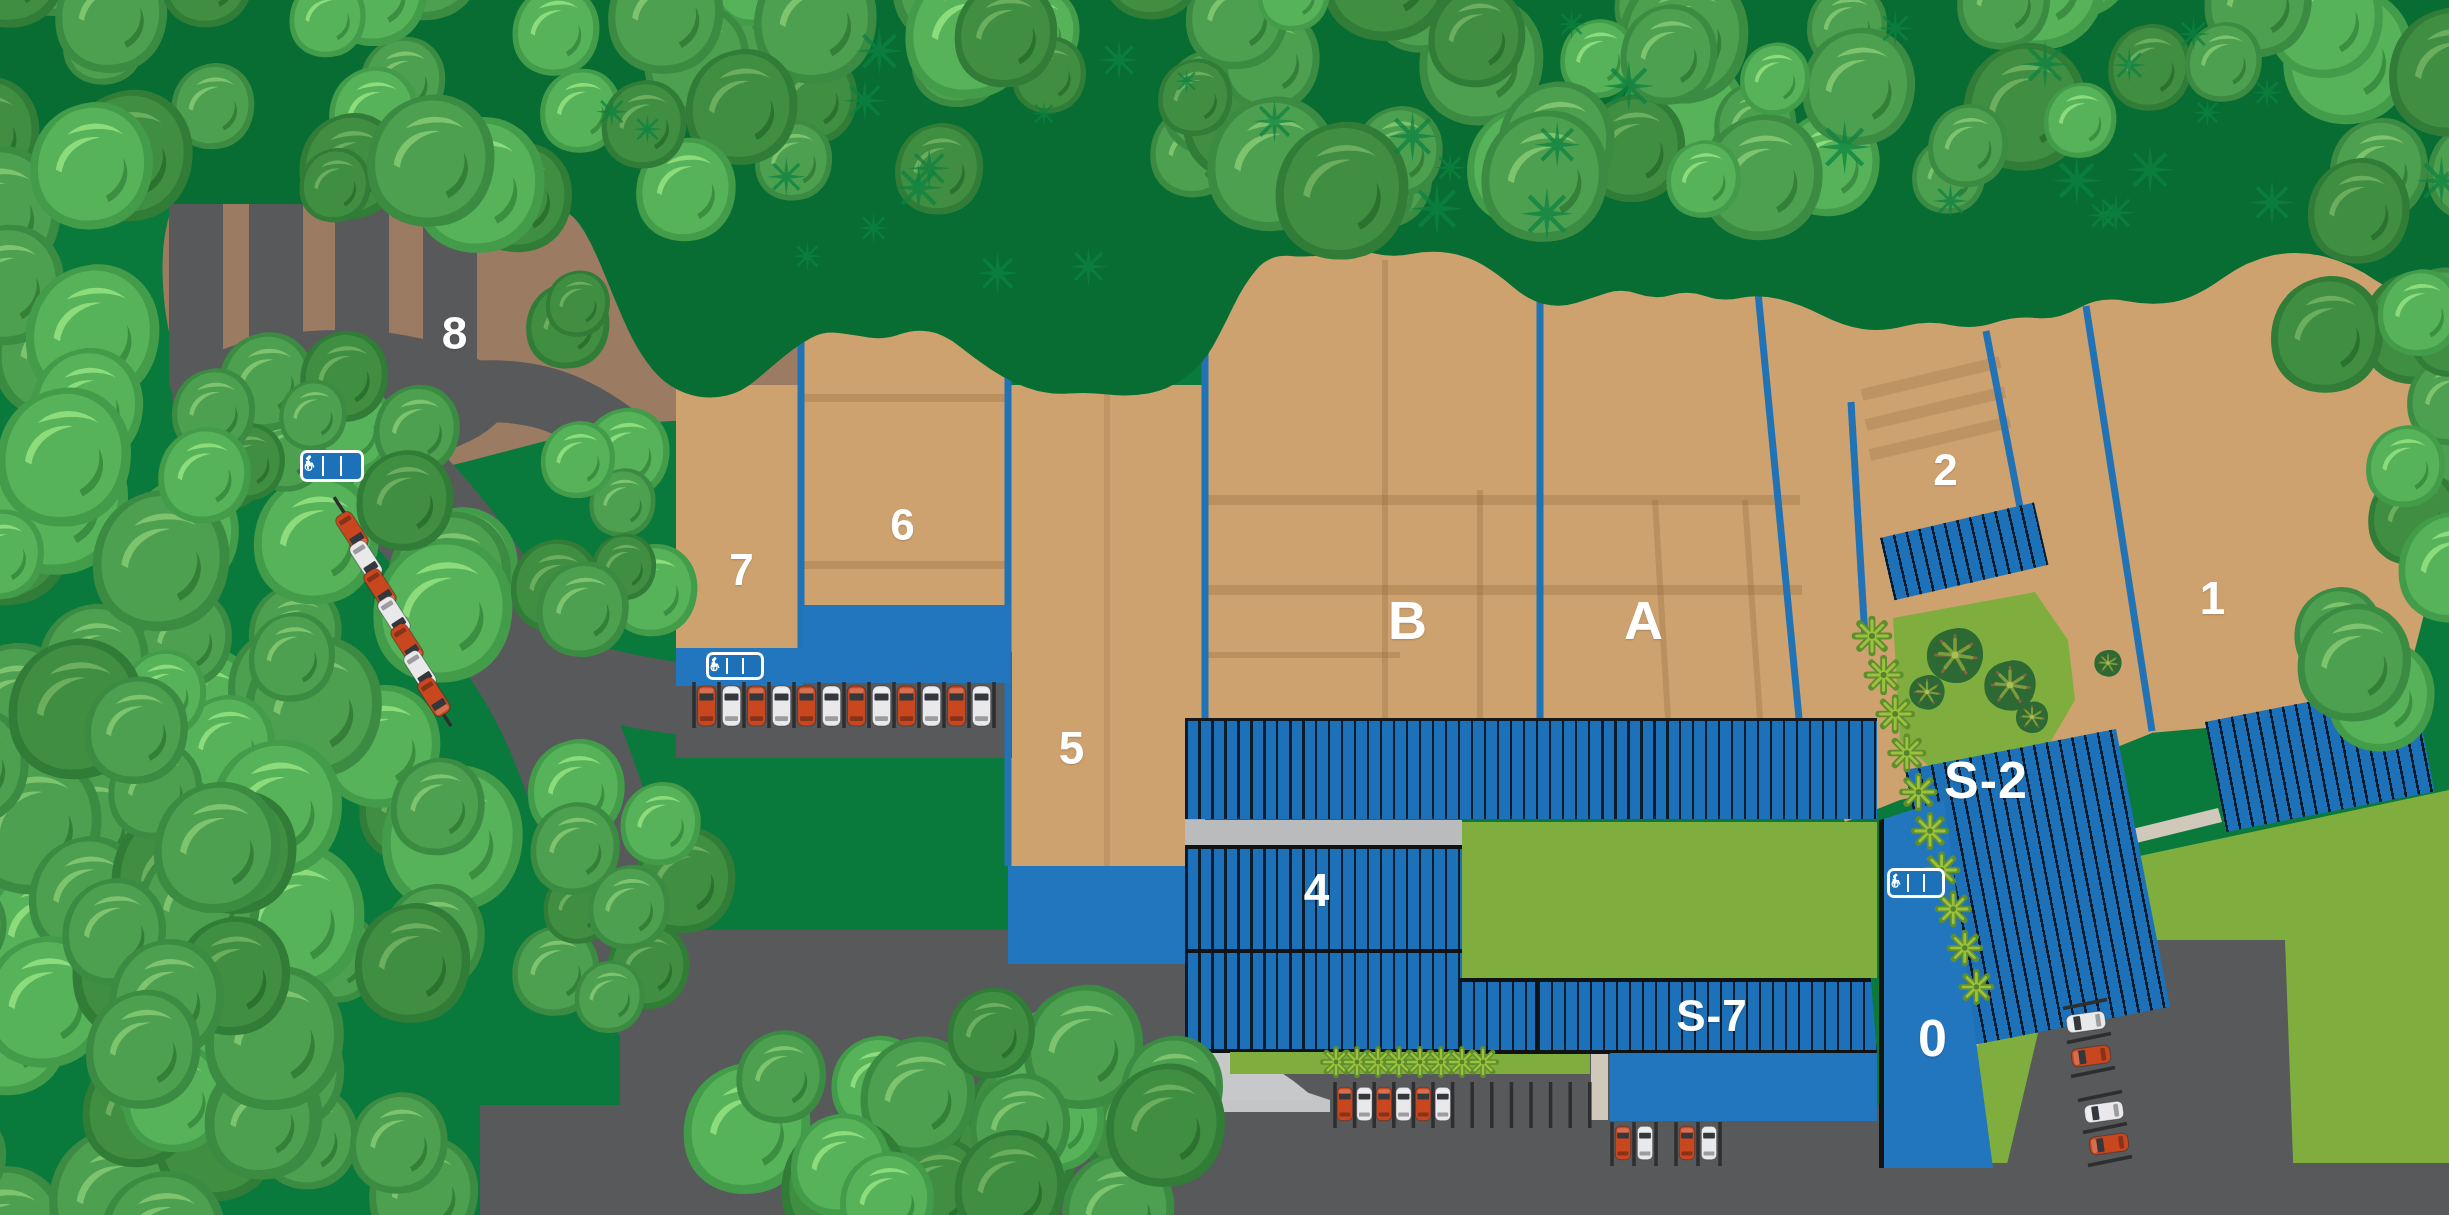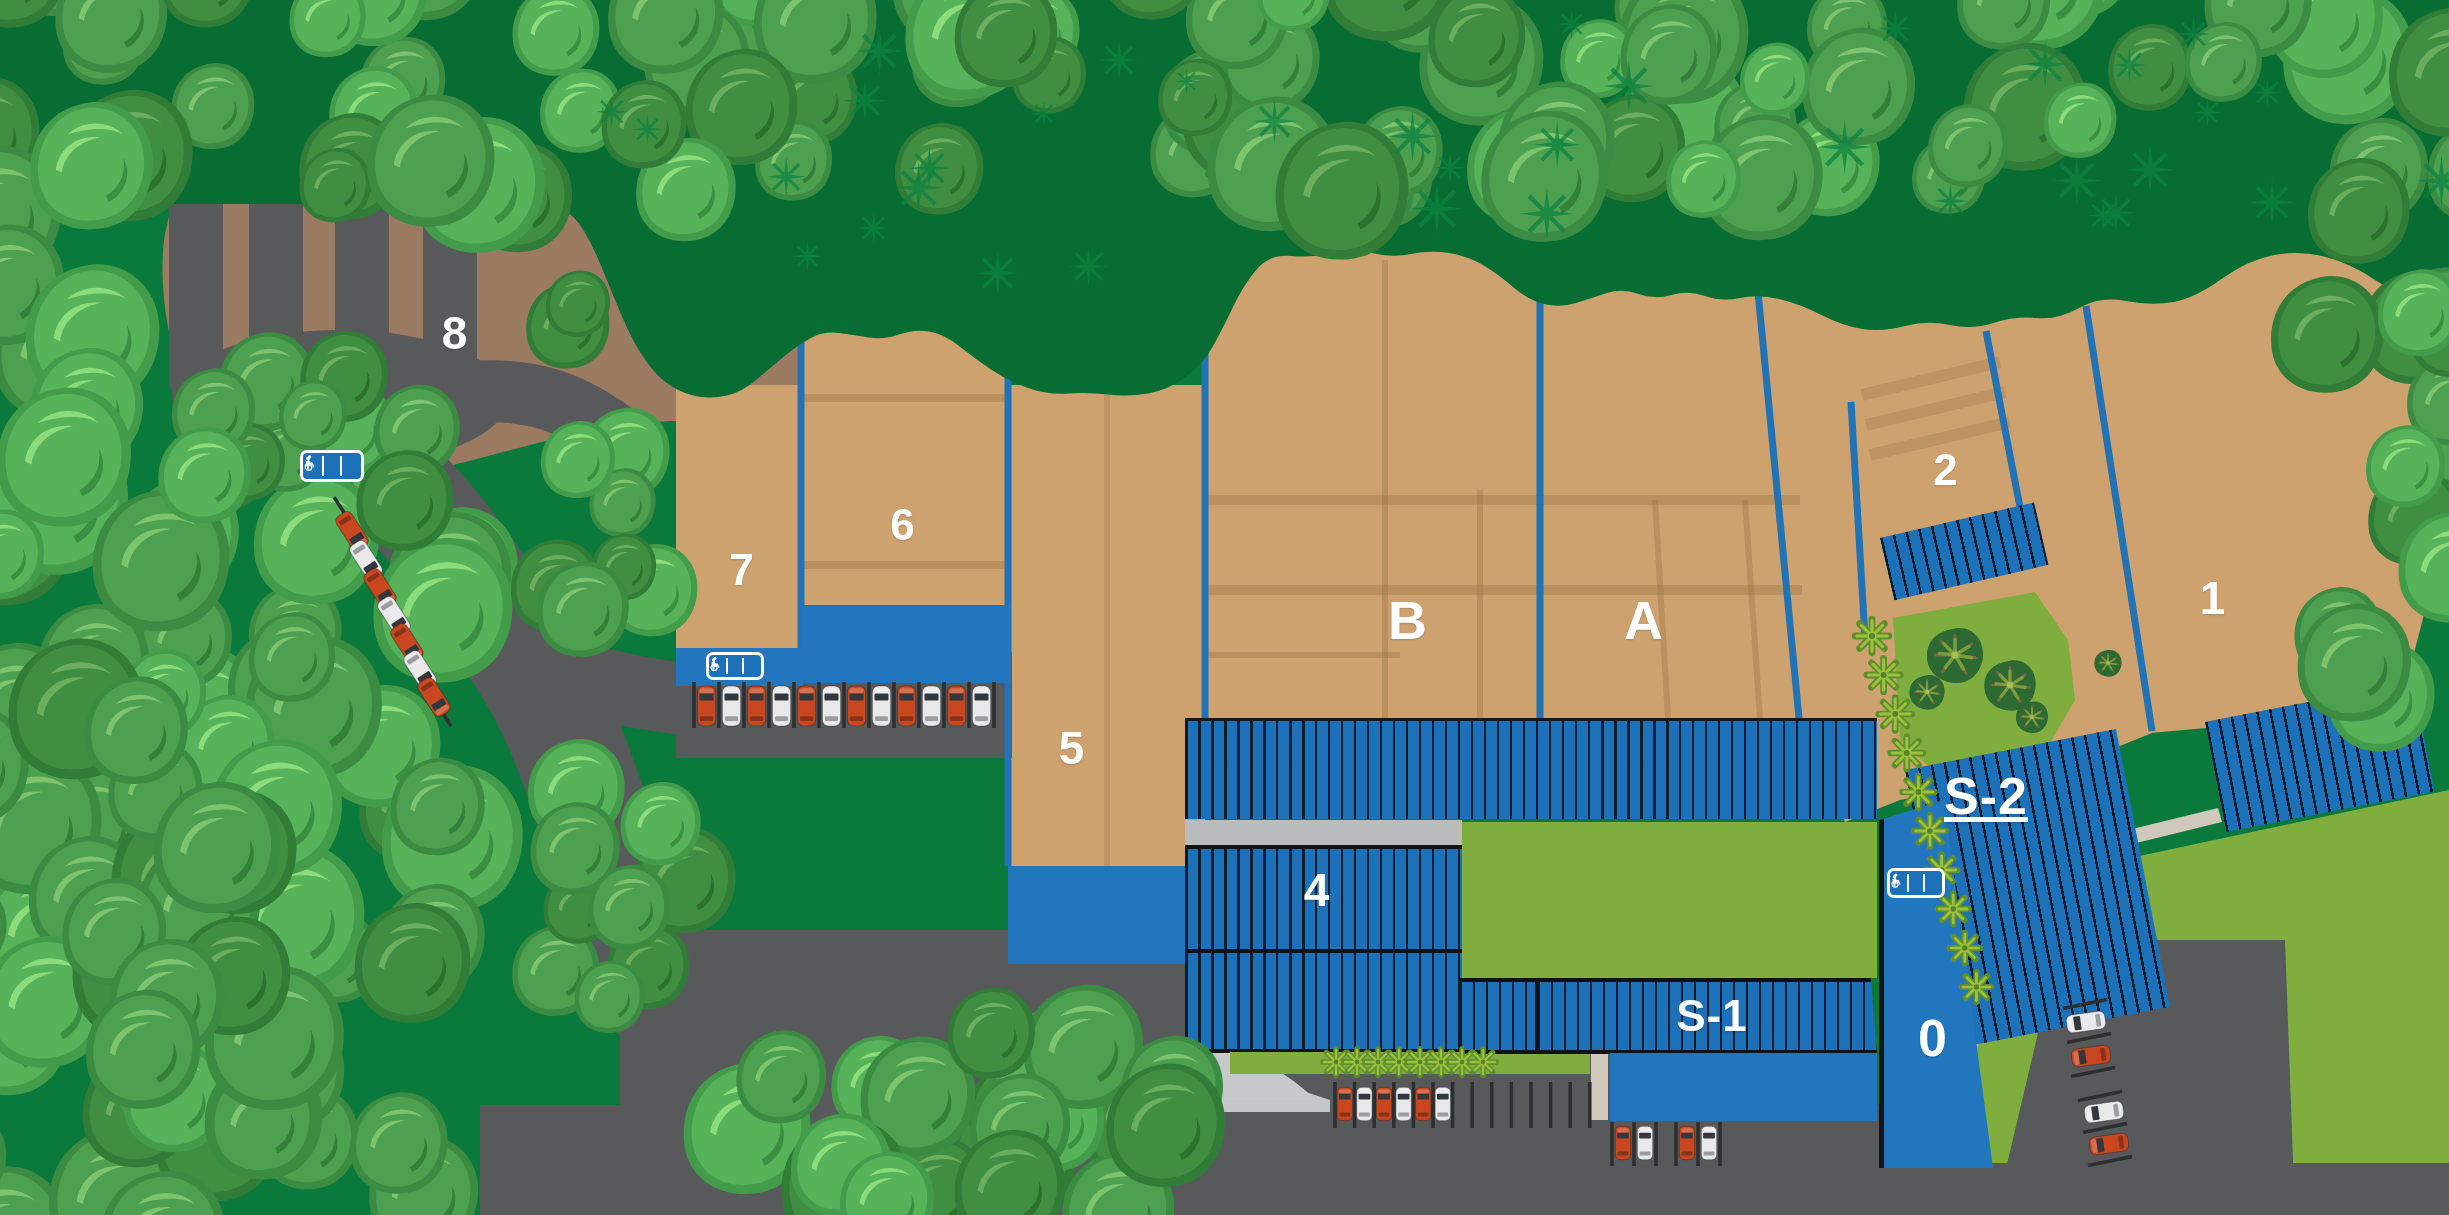--- a/index.html
+++ b/index.html
@@ -629,18 +629,18 @@
       </svg>
   </div>
 
   <div class="zl" style="left:455px;top:333px;font-size:46px;">8</div>
   <div class="zl" style="left:742px;top:570px;font-size:44px;">7</div>
   <div class="zl" style="left:903px;top:525px;font-size:44px;">6</div>
   <div class="zl" style="left:1072px;top:748px;font-size:46px;">5</div>
   <div class="zl" style="left:1408px;top:620px;font-size:54px;">B</div>
   <div class="zl" style="left:1644px;top:620px;font-size:54px;">A</div>
   <div class="zl" style="left:1317px;top:890px;font-size:46px;">4</div>
-  <div class="zl" style="left:1712px;top:1016px;font-size:44px;">S-1</div>
+  <div class="zl" style="left:1712px;top:1016px;font-size:44px;">S-7</div>
   <div class="zl" style="left:1946px;top:470px;font-size:44px;">2</div>
-  <div class="zl" style="left:1986px;top:796px;font-size:52px;text-decoration:underline;">S-2</div>
+  <div class="zl" style="left:1986px;top:780px;font-size:52px;">S-2</div>
   <div class="zl" style="left:2213px;top:598px;font-size:46px;">1</div>
   <div class="zl" style="left:1933px;top:1038px;font-size:52px;">0</div>
 </div>
 
 </body></html>

